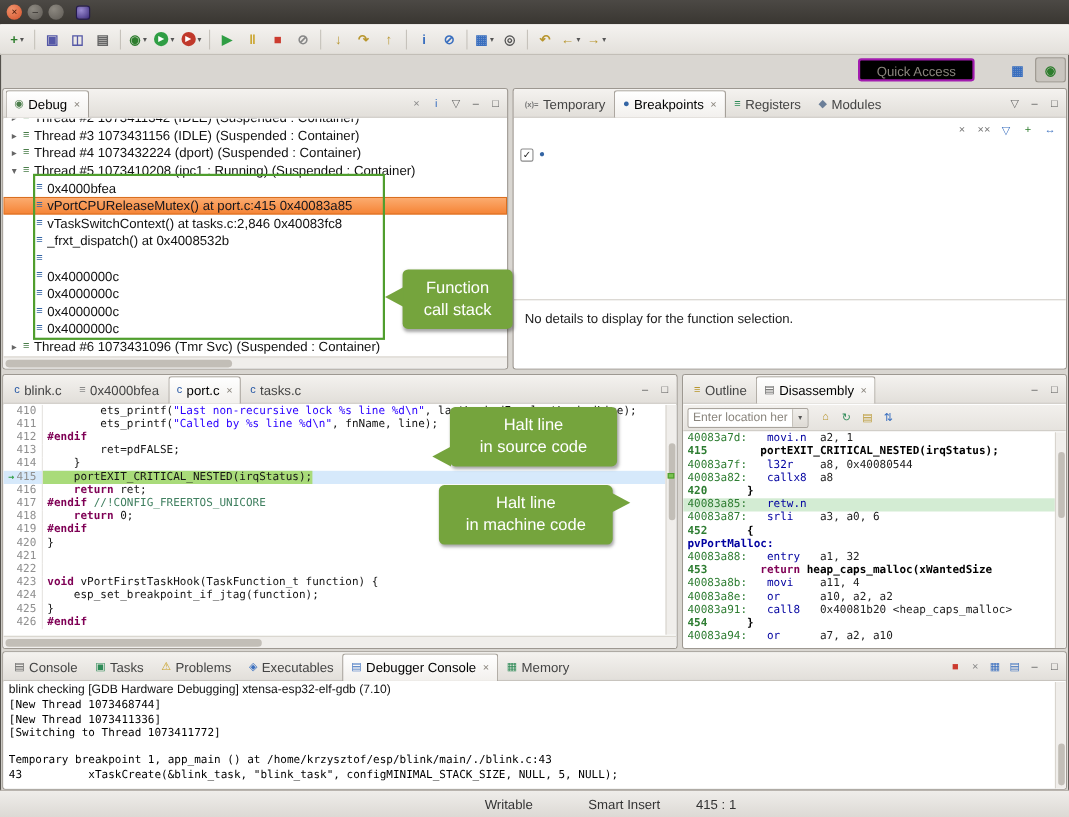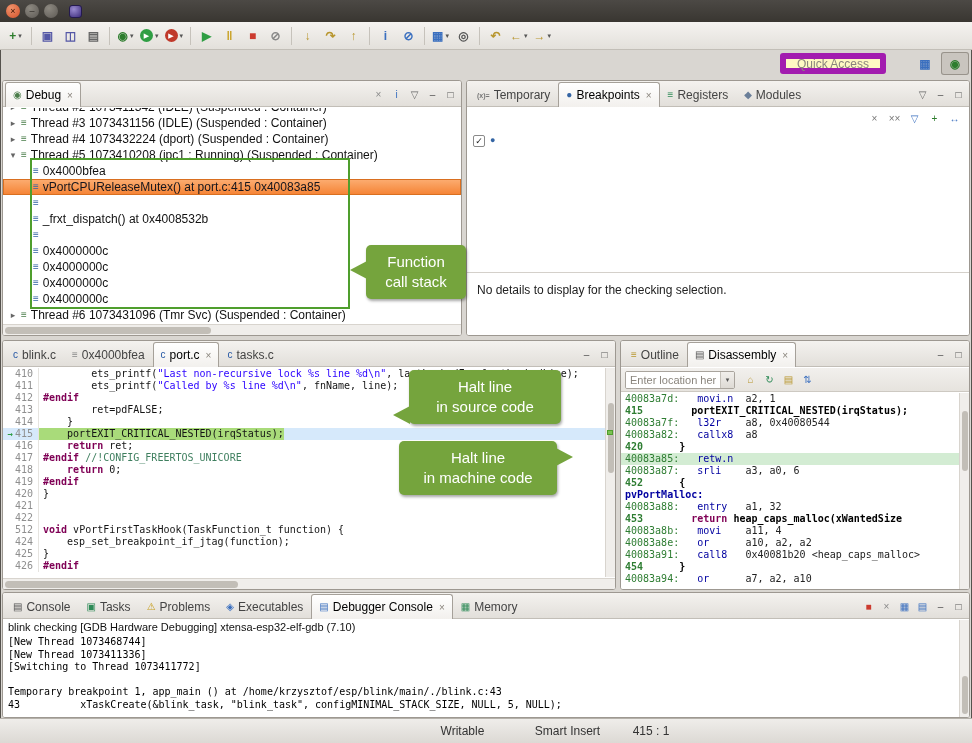--- a/index.html
+++ b/index.html
@@ -14,21 +14,21 @@
 .title-text{color:#e9e5dc;font-size:12px;font-weight:bold;margin-left:12px;white-space:nowrap;overflow:hidden}
 
 
 .toolbar{position:absolute;left:0;top:22px;width:100%;height:28px;background:linear-gradient(#f5f3f0,#e3e0db);border-bottom:1px solid #c2beb7;display:flex;align-items:center;padding:0 4px}
 .tbtn{height:22px;min-width:21px;display:flex;align-items:center;justify-content:center;margin:0 1px;border-radius:3px;padding:0 2px}
 .tglyph{font-size:12px;line-height:1;font-weight:bold}
 .tglyph.circle{width:13px;height:13px;border-radius:50%;color:#fff;font-size:7px;display:flex;align-items:center;justify-content:center;font-weight:normal}
 .dd{font-size:7px;color:#555;margin-left:2px}
 .tsep{width:1px;height:18px;background:#c6c2bb;margin:0 4px}
 .toolbar2{position:absolute;left:0;top:51px;width:100%;height:27px}
-.quick-access{position:absolute;right:86px;top:2px;width:106px;height:21px;border:6px solid #a21caf;border-radius:3px;background:#fef9c3;color:#8a857d;font-size:12px;display:flex;align-items:center;justify-content:center}
+.quick-access{position:absolute;right:86px;top:2px;width:106px;height:21px;border:2px solid #a21caf;border-radius:3px;background:#000000;color:#8a857d;font-size:12px;display:flex;align-items:flex-end;justify-content:center}
 .persp{position:absolute;right:3px;top:1px;display:flex;gap:2px;align-items:center}
 .pbtn{width:28px;height:23px;border-radius:3px;display:flex;align-items:center;justify-content:center;font-size:13px}
 .pbtn.active{background:#c9c5bf;box-shadow:inset 0 0 0 1px #98938b}
 
 
 .panel{position:absolute;background:#fff;border:1px solid #9d9891;border-radius:3px;overflow:hidden}
 .phead{position:relative;height:26px;background:linear-gradient(#f4f2ef,#e2dfda);border-bottom:1px solid #c2beb7}
 .tabbar{display:flex;align-items:flex-end;height:26px;padding-left:2px;position:absolute;left:0;top:0}
 .tab{height:25px;display:flex;align-items:center;gap:4px;padding:0 7px;font-size:12px;color:#444;white-space:nowrap;border:1px solid transparent;border-bottom:none}
 .tab.active{background:linear-gradient(#ffffff,#f2f0ed);border-color:#a5a099;border-radius:3px 3px 0 0;color:#000}
@@ -263,20 +263,21 @@
           <div class="drow frame">
             <span class="ric fric">≡</span>
             <span class="rtext">0x4000bfea</span>
           </div>
           <div class="drow frame sel">
             <span class="ric fric">≡</span>
             <span class="rtext">vPortCPUReleaseMutex() at port.c:415 0x40083a85</span>
           </div>
           <div class="drow frame">
             <span class="ric fric">≡</span>
+            <span class="rtext">vTaskSwitchContext() at tasks.c:2,846 0x40083fc8</span>
           </div>
           <div class="drow frame">
             <span class="ric fric">≡</span>
             <span class="rtext">_frxt_dispatch() at 0x4008532b</span>
           </div>
           <div class="drow frame">
             <span class="ric fric">≡</span>
           </div>
           <div class="drow frame">
             <span class="ric fric">≡</span>
@@ -339,21 +340,21 @@
           <span class="pticon" style="color: rgb(119, 119, 119);">××</span>
           <span class="pticon" style="color: rgb(58, 111, 191);">▽</span>
           <span class="pticon" style="color: rgb(45, 125, 45);">+</span>
           <span class="pticon" style="color: rgb(58, 111, 191);">↔</span>
         </div>
       <div class="bp-row">
         <span class="cb">✓</span>
         <span class="bpdot">●</span>
       </div>
       <div class="bp-details">
-        <span>No details to display for the checking selection.</span>
+        <span>No details to display for the function selection.</span>
       </div>
     </div>
   </div>
 
   <div class="panel" style="left:2px;top:340px;width:614px;height:250px">
     <div class="phead">
       <div class="tabbar" id="ed-tabs">
           <span class="tab">
             <span class="ticon" style="color: rgb(36, 86, 164);">c</span>
             <span class="tlabel">blink.c</span>
@@ -385,21 +386,21 @@
           <div class="cline"><span class="gut"><span class="lnum">413</span></span><span class="lbody"><span class="pl">        ret=pdFALSE;</span></span></div>
           <div class="cline"><span class="gut"><span class="lnum">414</span></span><span class="lbody"><span class="pl">    }</span></span></div>
           <div class="cline halt"><span class="gut"><span class="ip">→</span><span class="lnum">415</span></span><span class="lbody"><span class="pl">    portEXIT_CRITICAL_NESTED(irqStatus);</span></span></div>
           <div class="cline"><span class="gut"><span class="lnum">416</span></span><span class="lbody"><span class="pl">    </span><span class="kw">return</span><span class="pl"> ret;</span></span></div>
           <div class="cline"><span class="gut"><span class="lnum">417</span></span><span class="lbody"><span class="dir">#endif</span><span class="cm"> //!CONFIG_FREERTOS_UNICORE</span></span></div>
           <div class="cline"><span class="gut"><span class="lnum">418</span></span><span class="lbody"><span class="pl">    </span><span class="kw">return</span><span class="pl"> 0;</span></span></div>
           <div class="cline"><span class="gut"><span class="lnum">419</span></span><span class="lbody"><span class="dir">#endif</span></span></div>
           <div class="cline"><span class="gut"><span class="lnum">420</span></span><span class="lbody"><span class="pl">}</span></span></div>
           <div class="cline"><span class="gut"><span class="lnum">421</span></span><span class="lbody"></span></div>
           <div class="cline"><span class="gut"><span class="lnum">422</span></span></div>
-          <div class="cline"><span class="gut"><span class="lnum">512</span></span><span class="lbody"><span class="kw">void</span><span class="pl"> vPortFirstTaskHook(TaskFunction_t function) {</span></span></div>
+          <div class="cline"><span class="gut"><span class="lnum">423</span></span><span class="lbody"><span class="kw">void</span><span class="pl"> vPortFirstTaskHook(TaskFunction_t function) {</span></span></div>
           <div class="cline"><span class="gut"><span class="lnum">424</span></span><span class="lbody"><span class="pl">    esp_set_breakpoint_if_jtag(function);</span></span></div>
           <div class="cline"><span class="gut"><span class="lnum">425</span></span><span class="lbody"><span class="pl">}</span></span></div>
           <div class="cline"><span class="gut"><span class="lnum">426</span></span><span class="lbody"><span class="dir">#endif</span></span></div>
         </div>
       <div class="vscroll ed-vscroll">
         <div class="vthumb" style="top:35px;height:70px"></div>
       </div>
       <div class="ruler-mark"></div>
       <div class="hscroll">
           <div class="hthumb" style="left:2px;width:38%"></div>

